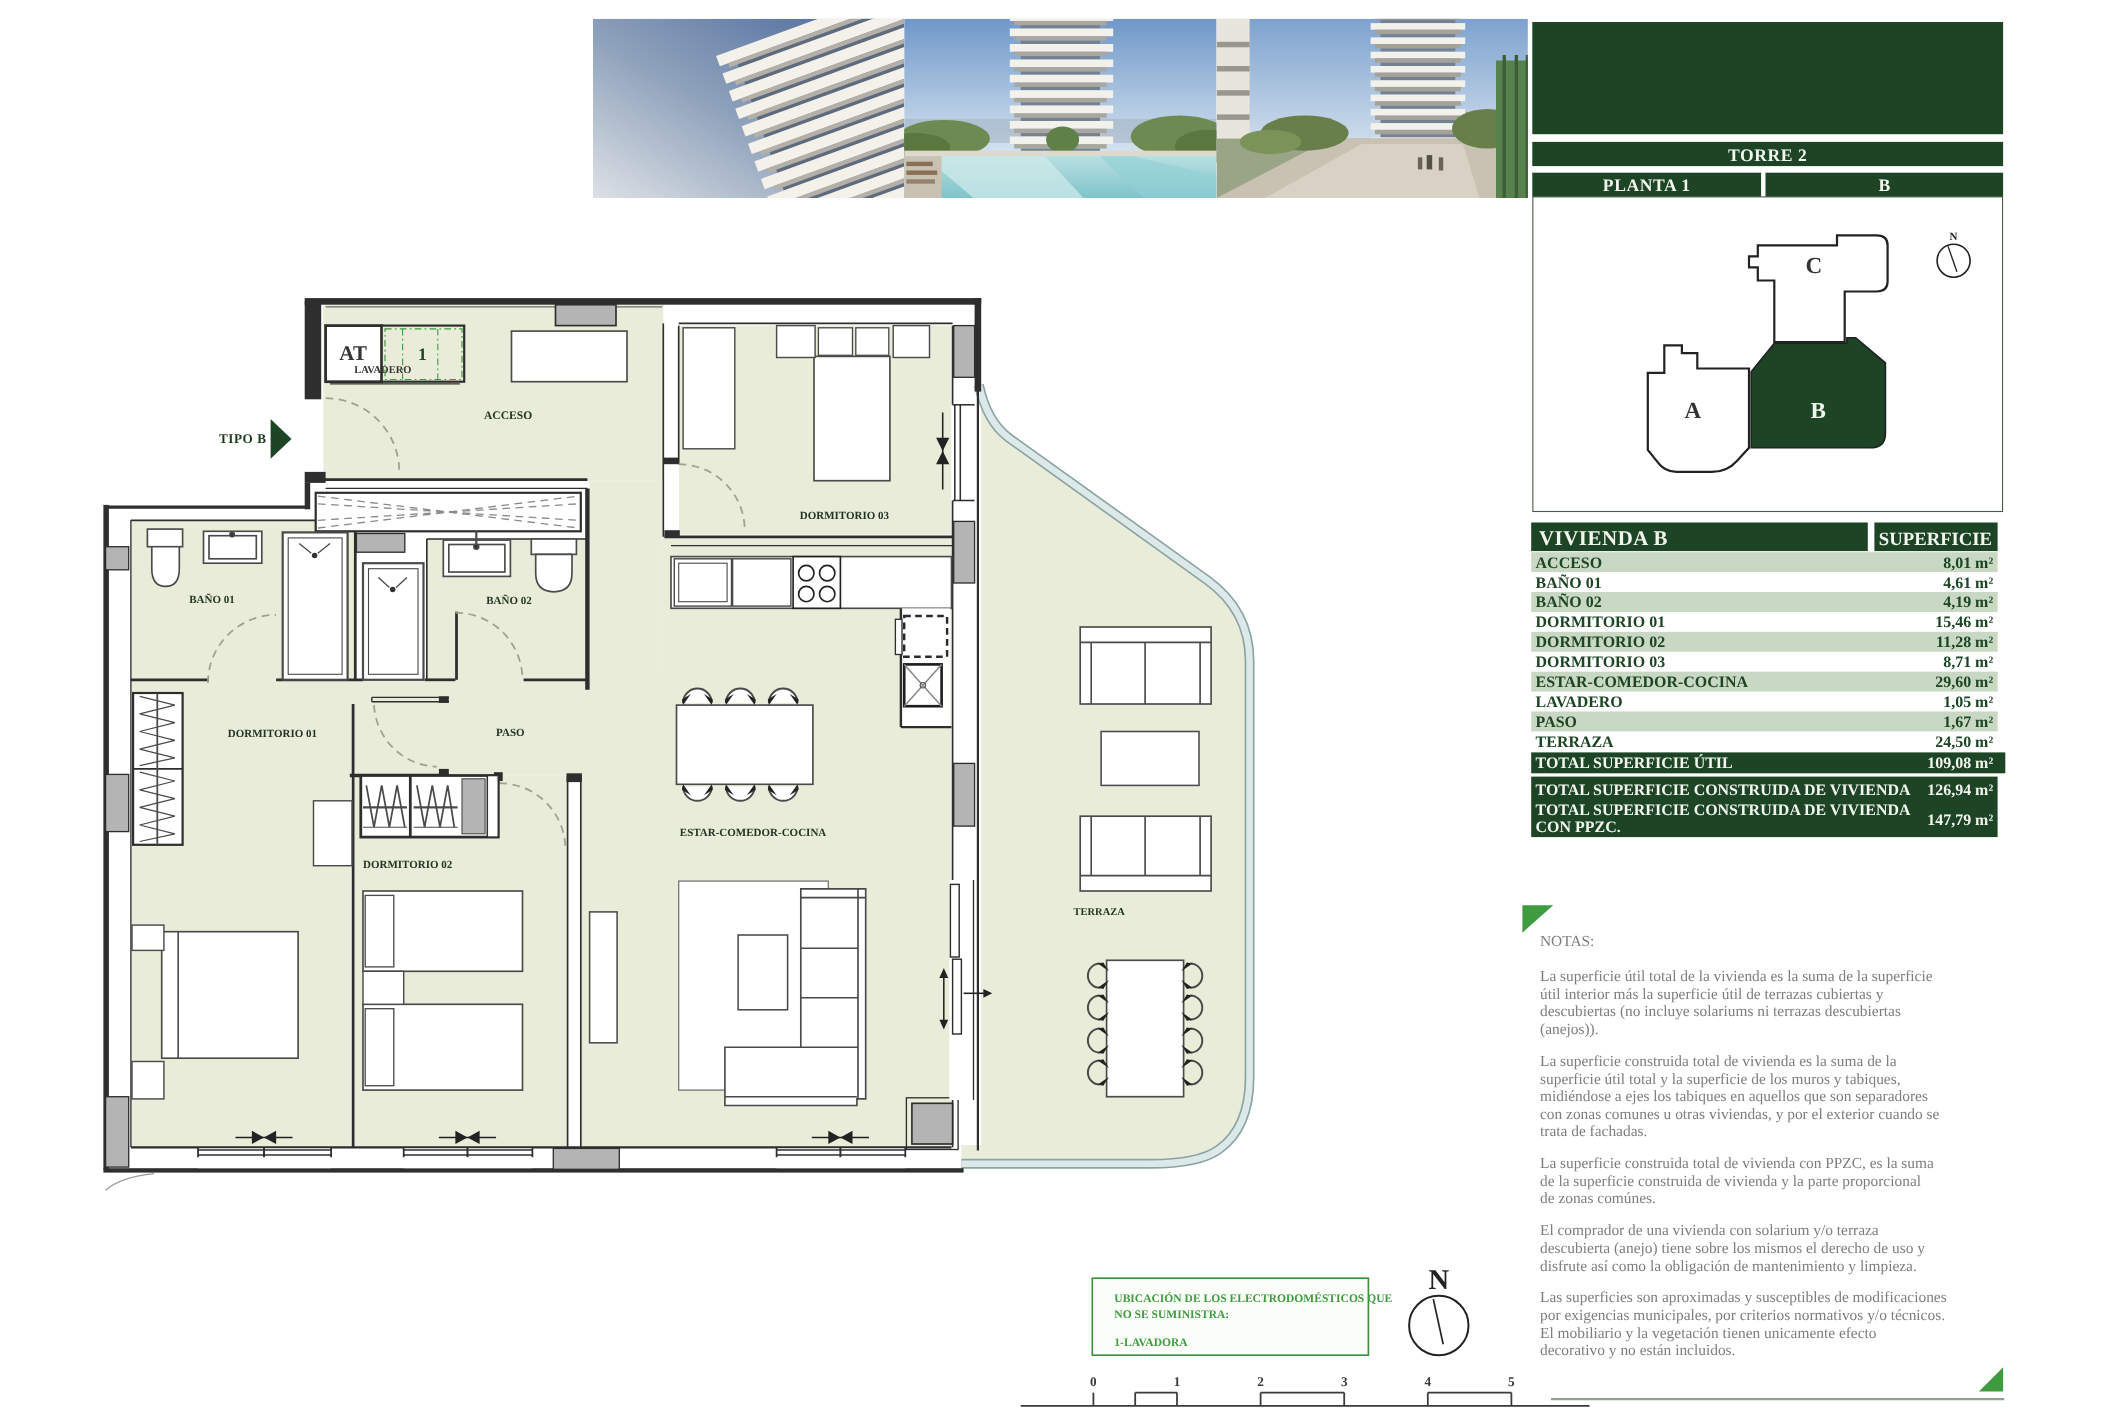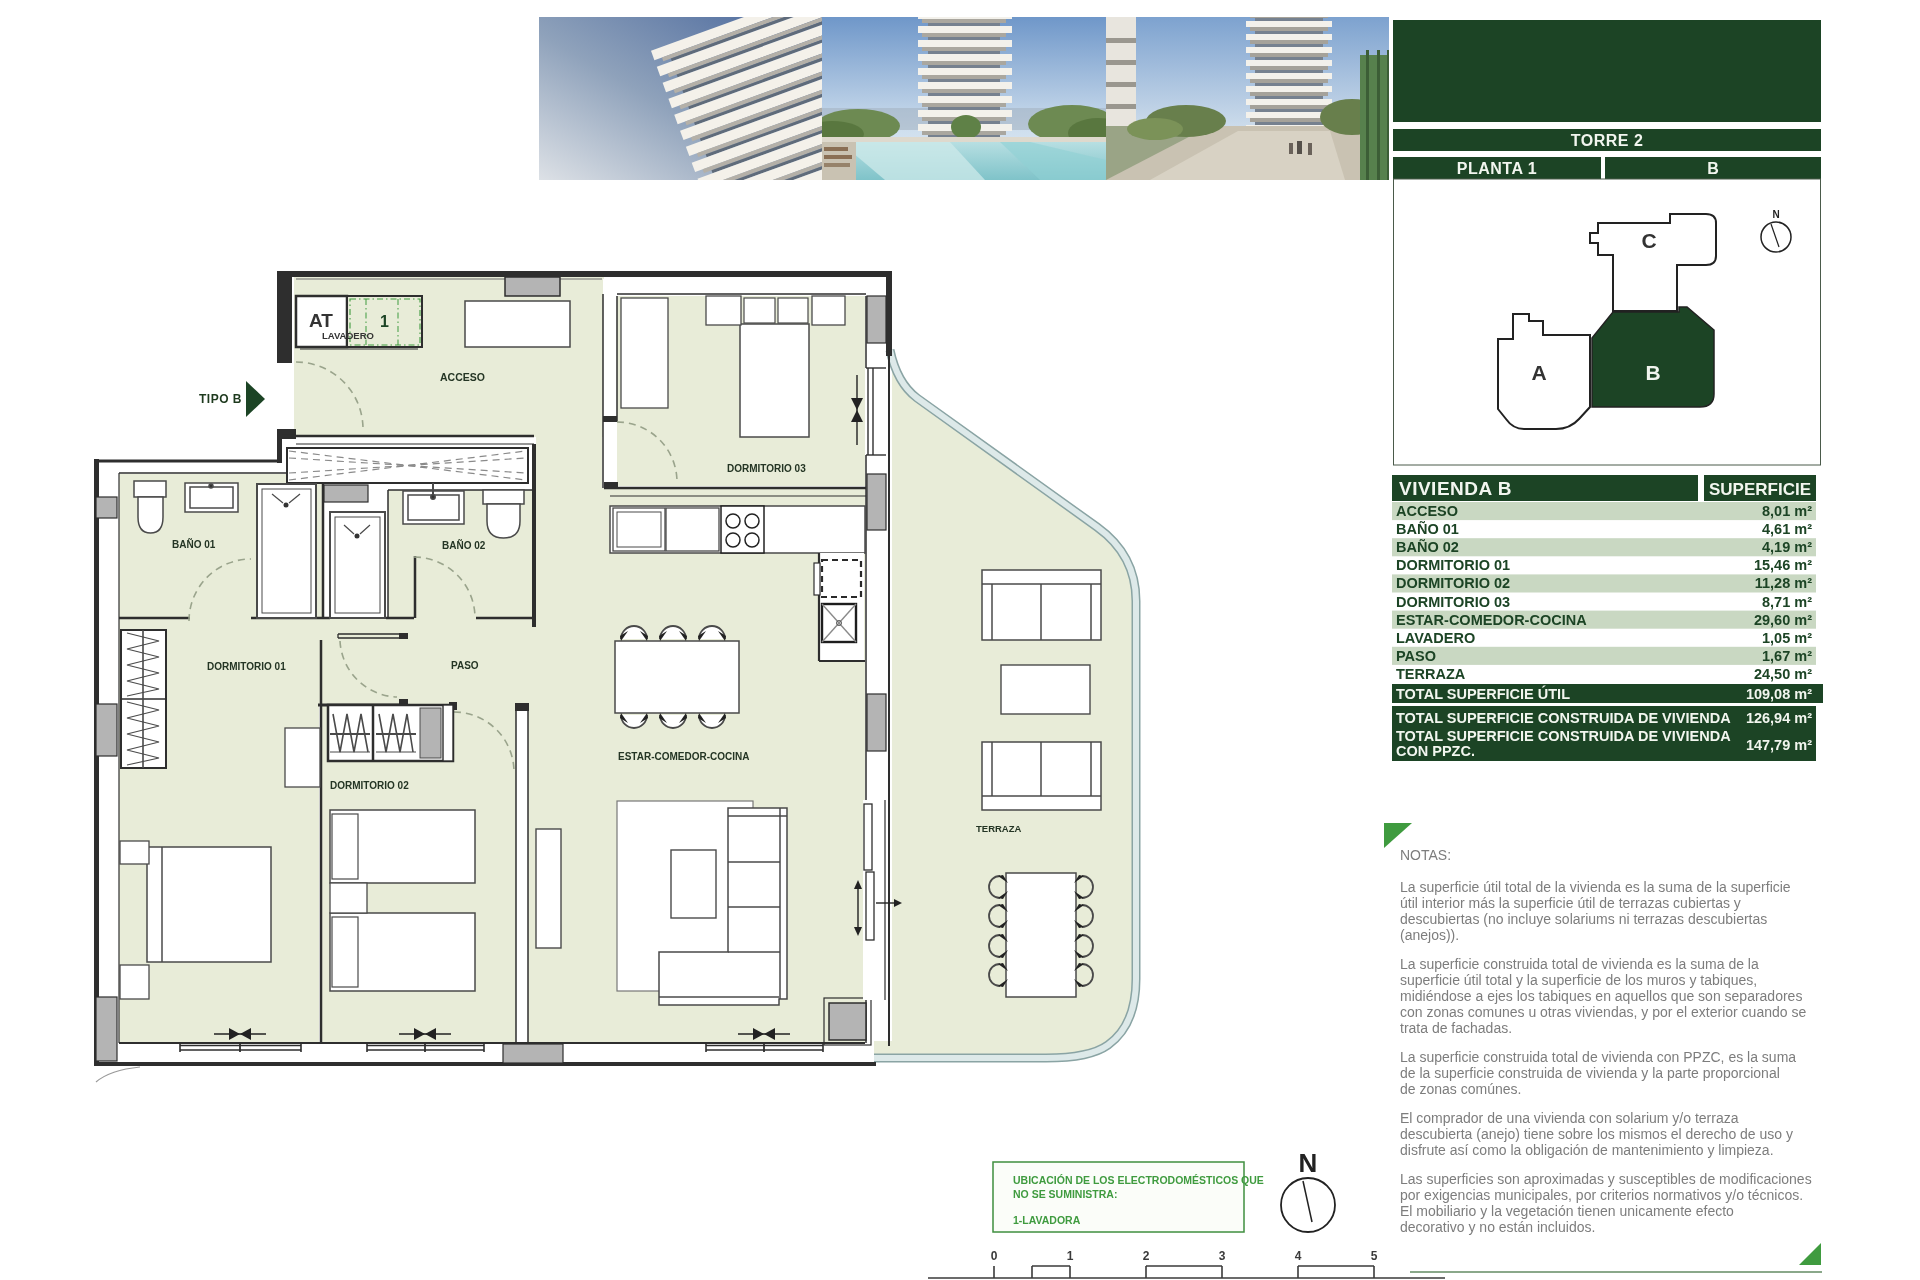--- a/index.html
+++ b/index.html
@@ -1,17 +1,17 @@
 <!DOCTYPE html>
 <html><head>
 <meta charset="utf-8">
 <style>
   html,body{margin:0;padding:0;background:#ffffff;}
   .page{position:relative;width:1920px;height:1280px;background:#ffffff;overflow:hidden;
-        font-family:Liberation Sans, sans-serif;}
+        font-family:Liberation Serif, serif;}
 </style>
 </head>
 <body>
 <div class="page">
 <svg width="1920" height="1280" viewBox="0 0 1920 1280">
 <defs>
   <linearGradient id="sky1" x1="0" y1="1" x2="1" y2="0">
     <stop offset="0" stop-color="#dde1e6"></stop>
           <stop offset="0.45" stop-color="#8fa2bb"></stop>
           <stop offset="1" stop-color="#49679c"></stop>

